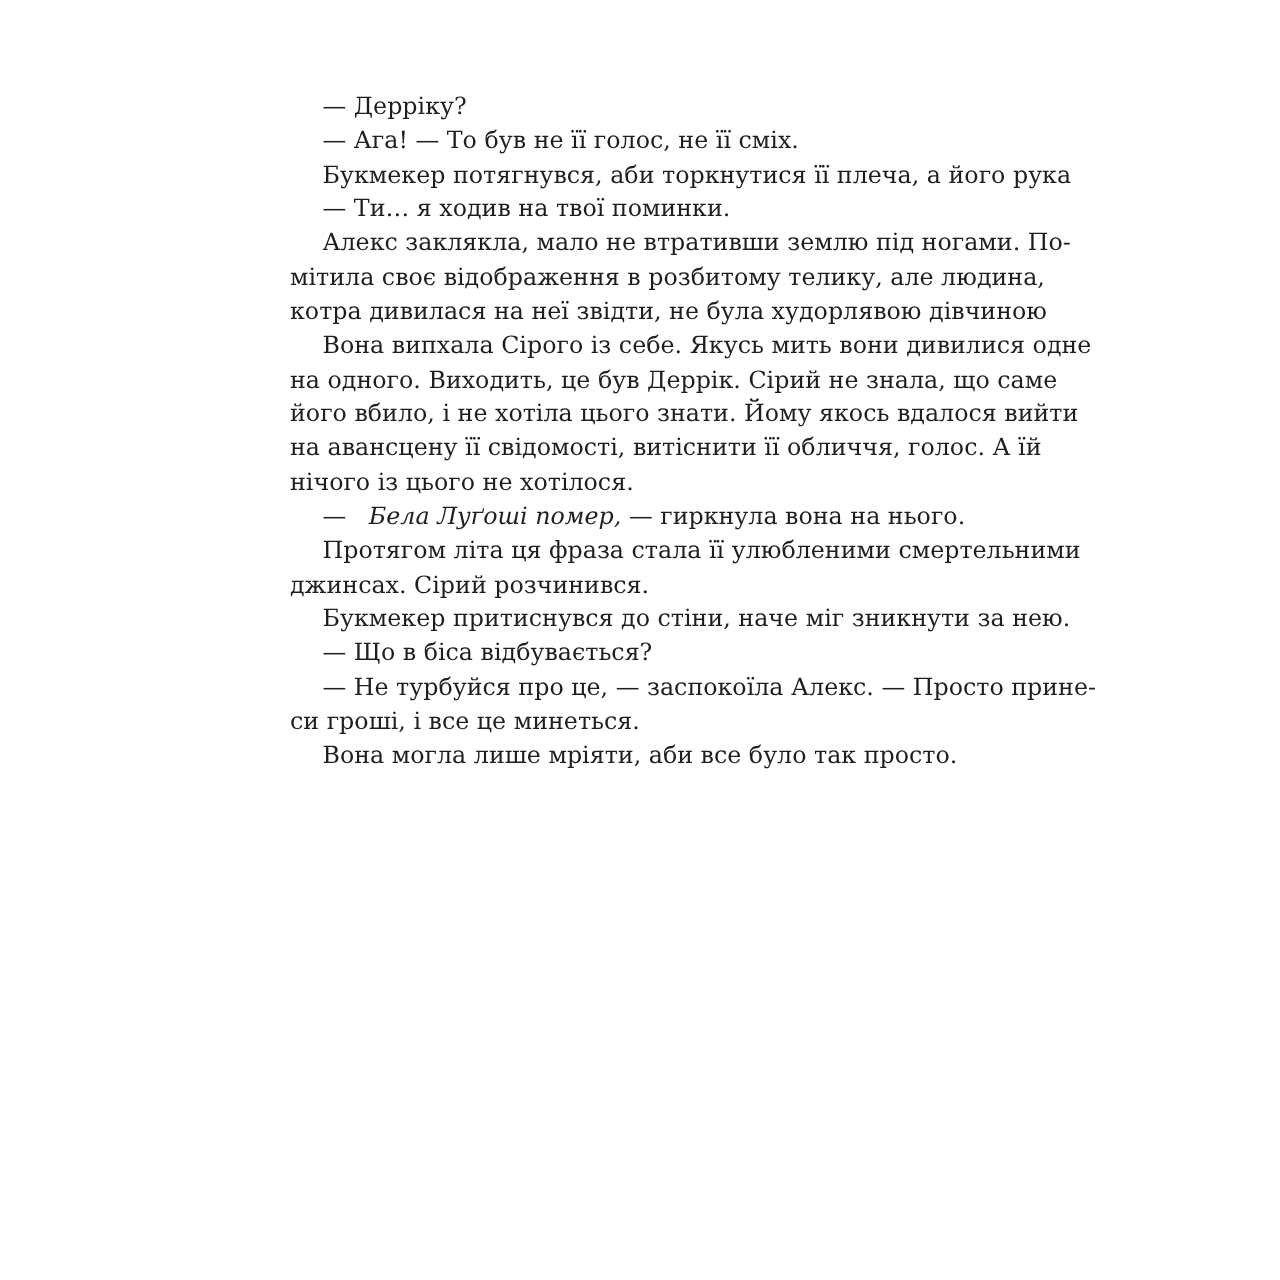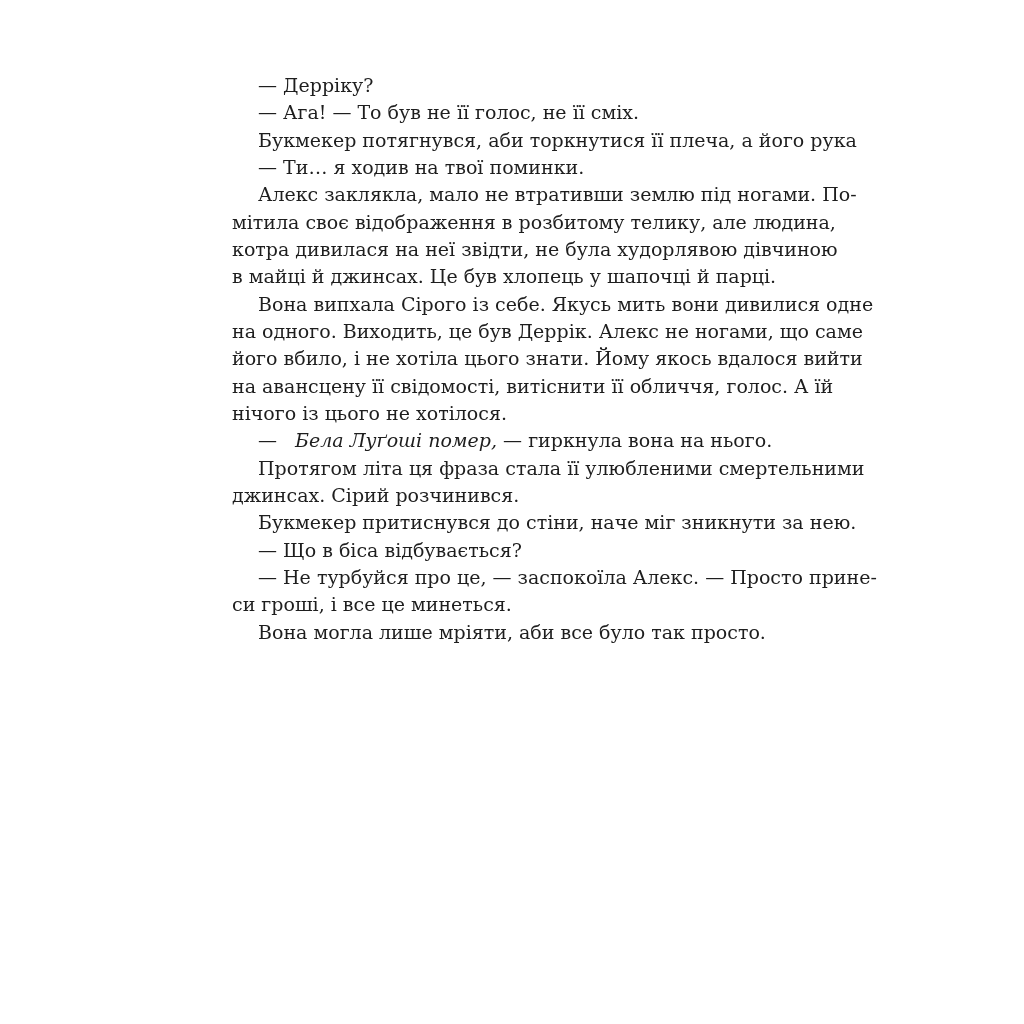--- a/index.html
+++ b/index.html
@@ -54,23 +54,22 @@
 
 <div class="page">
   <div class="text-block">
     <span class="line indent last">— Дерріку?</span>
     <span class="line indent last">— Ага! — То був не її голос, не її сміх.</span>
     <span class="line indent">Букмекер потягнувся, аби торкнутися її плеча, а його рука</span>
     <span class="line indent last">— Ти… я ходив на твої поминки.</span>
     <span class="line indent">Алекс заклякла, мало не втративши землю під ногами. По-</span>
     <span class="line">мітила своє відображення в розбитому телику, але людина,</span>
     <span class="line">котра дивилася на неї звідти, не була худорлявою дівчиною</span>
-    <span class="line last">в майці й джинсах. Це був хлопець у шапочці й парці.</span>
     <span class="line indent">Вона випхала Сірого із себе. Якусь мить вони дивилися одне</span>
-    <span class="line">на одного. Виходить, це був Деррік. Алекс не ногами, що саме</span>
+    <span class="line">на одного. Виходить, це був Деррік. Сірий не знала, що саме</span>
     <span class="line">його вбило, і не хотіла цього знати. Йому якось вдалося вийти</span>
     <span class="line">на авансцену її свідомості, витіснити її обличчя, голос. А їй</span>
     <span class="line last">нічого із цього не хотілося.</span>
     <span class="line indent last"><span>— </span><span class="italic">Бела Луґоші помер,</span><span> — гиркнула вона на нього.</span></span>
     <span class="line indent">Протягом літа ця фраза стала її улюбленими смертельними</span>
     <span class="line last">джинсах. Сірий розчинився.</span>
     <span class="line indent">Букмекер притиснувся до стіни, наче міг зникнути за нею.</span>
     <span class="line indent last">— Що в біса відбувається?</span>
     <span class="line indent">— Не турбуйся про це, — заспокоїла Алекс. — Просто прине-</span>
     <span class="line last">си гроші, і все це минеться.</span>

